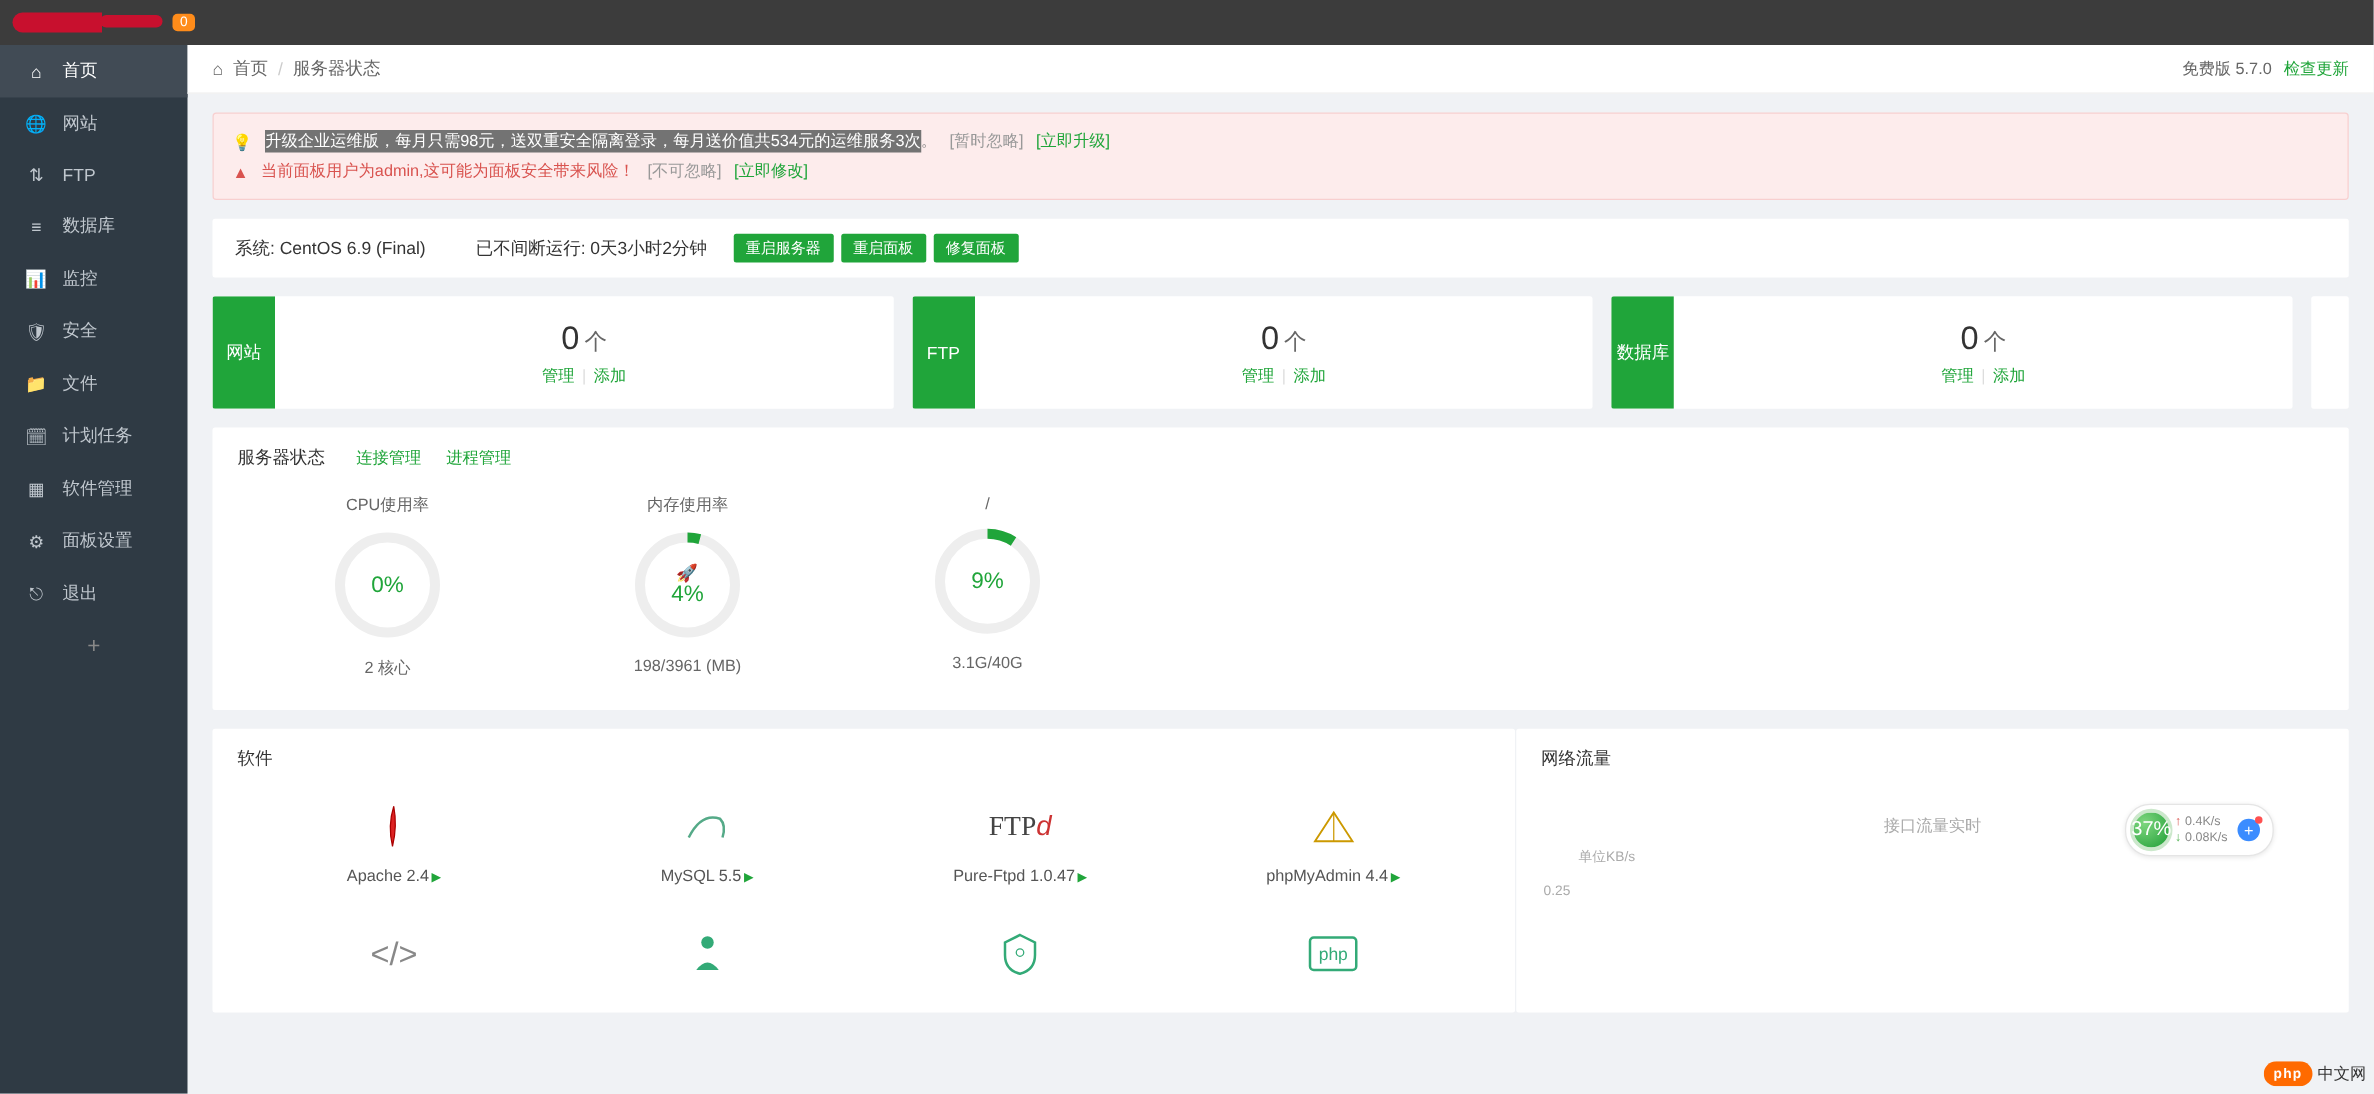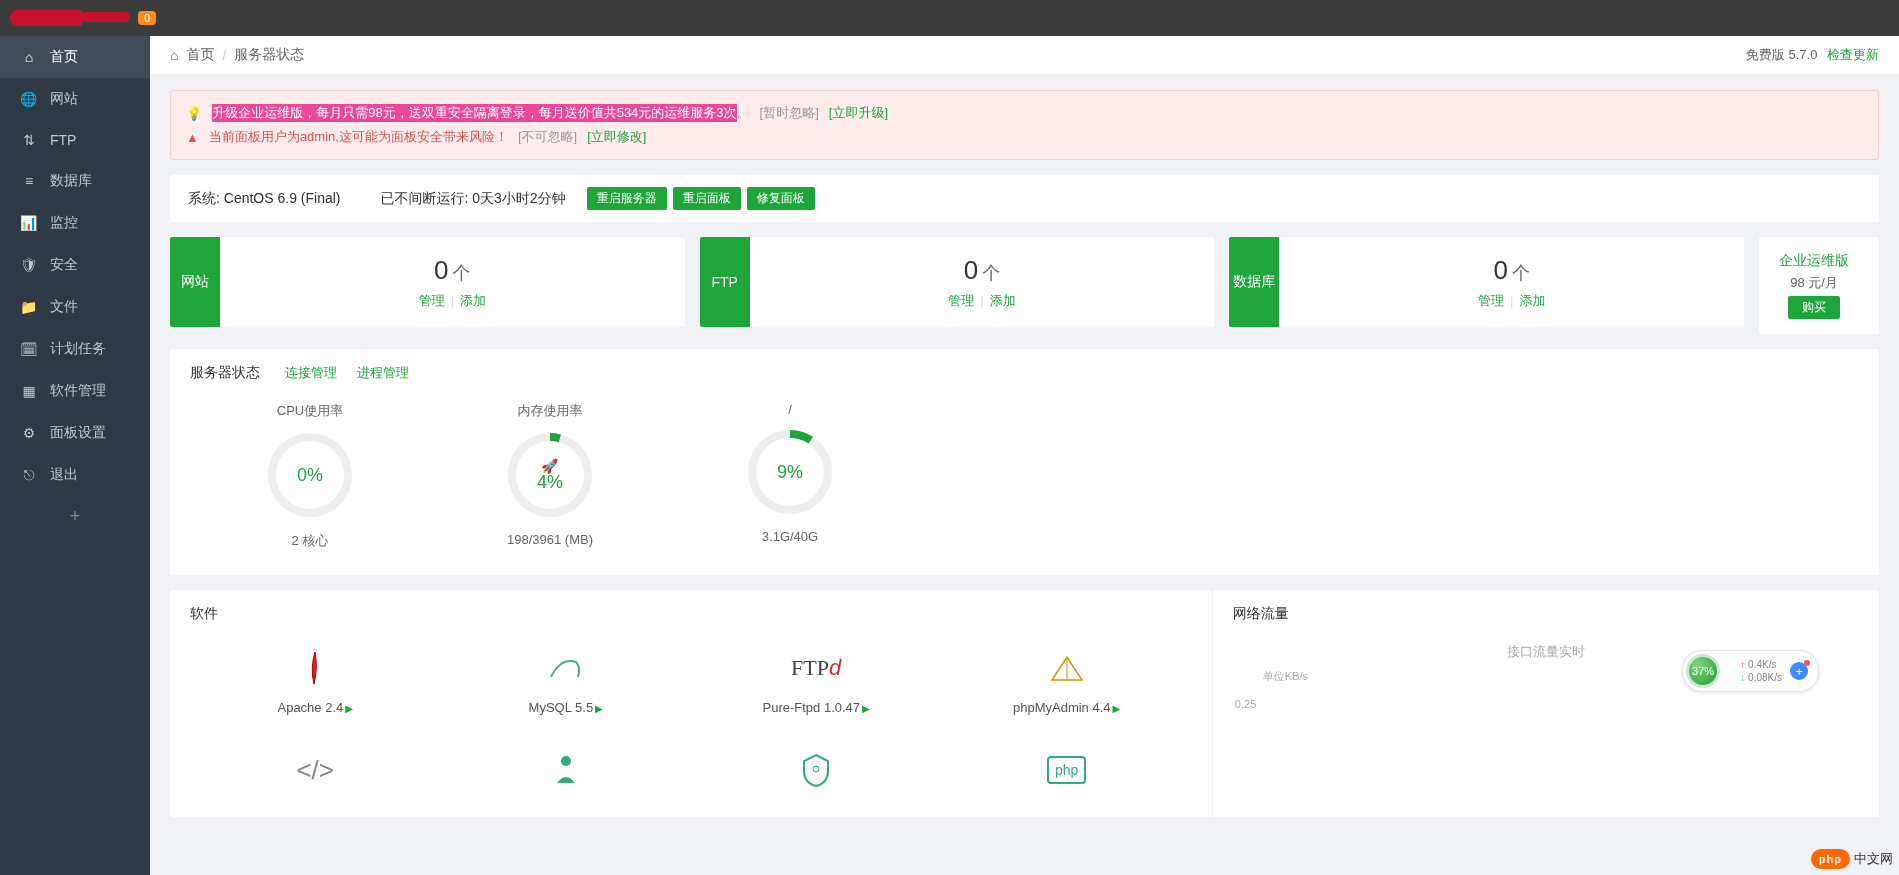--- a/index.html
+++ b/index.html
@@ -20,21 +20,21 @@
 .breadcrumb-bar .left .home-icon { margin-right:8px; }
 .breadcrumb-bar .left .sep { margin:0 8px; color:#ccc; }
 .breadcrumb-bar .right { font-size:13px; }
 .breadcrumb-bar .right .ver { color:#666; }
 .breadcrumb-bar .right .check { color:#20a53a; margin-left:6px; cursor:pointer; }
 .content { padding: 15px 20px; }
 .alert-box { background:#fdecec; border:1px solid #f8cfcf; border-radius:3px; padding:10px 15px; margin-bottom:15px; font-size:13px; }
 .alert-row { display:flex; align-items:center; padding:3px 0; }
 .alert-row .aicon { margin-right:10px; color:#f0ad4e; }
 .alert-row .aicon.warn { color:#d9534f; }
-.alert-row .highlight { background:#ec4899; color:#fff; }
+.alert-row .highlight { background:#737373; color:#fff; }
 .alert-row .tail-text { color:#888; }
 .alert-row .gray-link { color:#999; margin-left:10px; }
 .alert-row .green-link { color:#20a53a; margin-left:10px; cursor:pointer; }
 .alert-row .red-text { color:#d9534f; }
 .sysbar { background:#fff; padding:12px 18px; border-radius:2px; margin-bottom:15px; display:flex; align-items:center; font-size:14px; }
 .sysbar .sysinfo { color:#333; margin-right:40px; }
 .sysbar .uptime { color:#333; margin-right:15px; }
 .sysbar .btn-sm { background:#20a53a; color:#fff; padding:3px 10px; border-radius:2px; font-size:12px; margin-left:6px; cursor:pointer; }
 .stat-row { display:flex; gap:15px; margin-bottom:15px; }
 .stat-card { background:#fff; flex:1; display:flex; border-radius:2px; overflow:hidden; height:90px; }
@@ -66,29 +66,29 @@
 .gauge .pct-text.has-icon .rocket { display:block; font-size:14px; color:#bbb; margin-bottom:-2px; }
 .bottom-row { display:flex; gap:1px; }
 .soft-panel { background:#fff; flex:1.6; padding:15px 20px; border-radius:2px; }
 .soft-panel .title { font-size:14px; color:#333; margin-bottom:25px; }
 .soft-grid { display:grid; grid-template-columns:repeat(4,1fr); row-gap:35px; }
 .soft-item { text-align:center; }
 .soft-item .soft-icon { height:40px; display:flex; align-items:center; justify-content:center; margin-bottom:12px; }
 .soft-item .soft-name { font-size:13px; color:#555; }
 .soft-item .soft-name .tri { color:#20a53a; margin-left:2px; font-size:10px; }
 .net-panel { background:#fff; flex:1; padding:15px 20px; border-radius:2px; position:relative; }
-.net-panel .title { font-size:14px; color:#333; margin-bottom:20px; }
+.net-panel .title { font-size:14px; color:#333; margin-bottom:36px; }
 .net-grid { display:grid; grid-template-columns:1fr 1fr; row-gap:22px; font-size:13px; color:#666; margin-bottom:20px; }
 .net-grid .lbl { color:#888; margin-right:14px; }
 .chart-title { text-align:center; color:#aaa; font-size:13px; margin-bottom:8px; }
 .chart-ylabel { font-size:11px; color:#aaa; margin-left:30px; }
 .chart-area { height:30px; border-left:0; position:relative; margin-left:30px; margin-top:4px; }
 .chart-area .tick { position:absolute; left:-28px; font-size:11px; color:#aaa; }
 .float-widget { position:absolute; right:60px; top:60px; display:flex; align-items:center; background:#fff; border:1px solid #e5e5e5; border-radius:20px; padding:3px 10px 3px 3px; box-shadow:0 1px 4px rgba(0,0,0,.1); }
-.float-widget .circ { width:34px; height:34px; border-radius:50%; background:radial-gradient(circle at 30% 30%, #7fd67f, #1e9e36); color:#fff; font-size:11px; display:flex; align-items:center; justify-content:center; border:3px solid #cce8cc; margin-right:20px; }
+.float-widget .circ { width:34px; height:34px; border-radius:50%; background:radial-gradient(circle at 30% 30%, #7fd67f, #1e9e36); color:#fff; font-size:16px; display:flex; align-items:center; justify-content:center; border:3px solid #cce8cc; margin-right:2px; }
 .float-widget .speeds { font-size:10px; line-height:13px; color:#888; }
 .float-widget .up::before { content:'↑'; color:#d9534f; margin-right:3px; }
 .float-widget .down::before { content:'↓'; color:#5cb85c; margin-right:3px; }
 .float-widget .plus-btn { width:18px; height:18px; border-radius:50%; background:#3b8cff; color:#fff; font-size:13px; display:flex; align-items:center; justify-content:center; margin-left:8px; position:relative; }
 .float-widget .plus-btn::after { content:''; position:absolute; top:-2px; right:-2px; width:6px; height:6px; background:#ff5050; border-radius:50%; }
 .brand-badge { position:fixed; right:6px; bottom:6px; display:flex; align-items:center; font-size:13px; color:#333; }
 .brand-badge .logo { background:#ff6a00; color:#fff; font-weight:bold; font-size:11px; padding:4px 8px; border-radius:12px; margin-right:4px; letter-spacing:1px; }
 </style>
 </head>
 <body>
@@ -202,25 +202,20 @@
           </div>
         </div>
         <div class="stat-card">
           <div class="tag">数据库</div>
           <div class="body">
             <div><span class="num">0</span><span class="unit">个</span></div>
             <div class="actions"><a>管理</a><span class="div">|</span><a>添加</a></div>
           </div>
         </div>
         <div class="promo-card">
-          <div class="left">
-            <div class="title">企业运维版</div>
-            <div class="price">98 元/月</div>
-            <span class="buy">购买</span>
-          </div>
         </div>
       </div>
 
       <div class="status-panel">
         <div class="head">
           <span class="title">服务器状态</span>
           <a>连接管理</a>
           <a>进程管理</a>
         </div>
         <div class="gauges">

